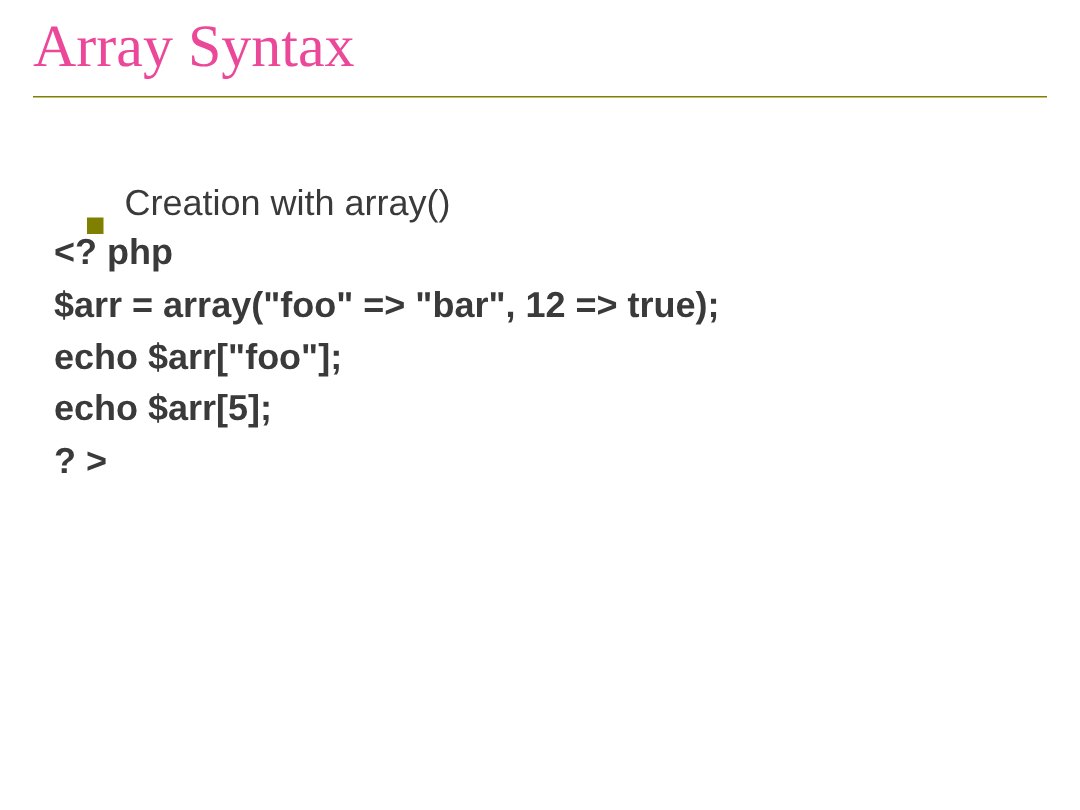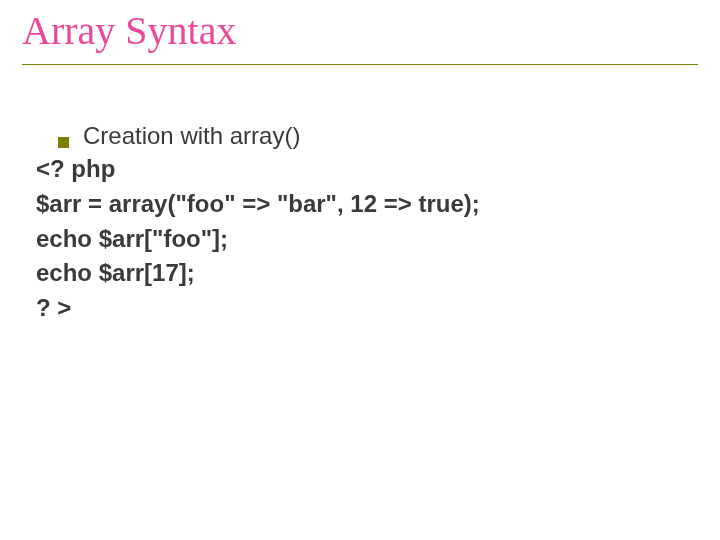--- a/index.html
+++ b/index.html
@@ -33,21 +33,21 @@
     line-height: 1.15;
   }
   .body {
     position: absolute;
     left: 36px;
     top: 122px;
     width: 640px;
   }
   .bullet-row {
     display: flex;
-    align-items: center;
+    align-items: flex-end;
     margin-bottom: 2px;
   }
   .bullet {
     width: 11px;
     height: 11px;
     background: #808000;
     flex: 0 0 auto;
     margin-right: 14px;
     margin-left: 22px;
     position: relative;
@@ -78,17 +78,17 @@
   </div>
 
   <div class="body">
     <div class="bullet-row">
       <span class="bullet"></span>
       <span class="bullet-text">Creation with array()</span>
     </div>
     <div class="code"><span>&lt;? php</span>
 <span>$arr = array("foo" =&gt; "bar", 12 =&gt; true);</span>
 <span>echo $arr["foo"];</span>
-<span>echo $arr[17];</span>
+<span>echo $arr[5];</span>
 <span>? &gt;</span></div>
   </div>
 
 </div>
 
 </body></html>

